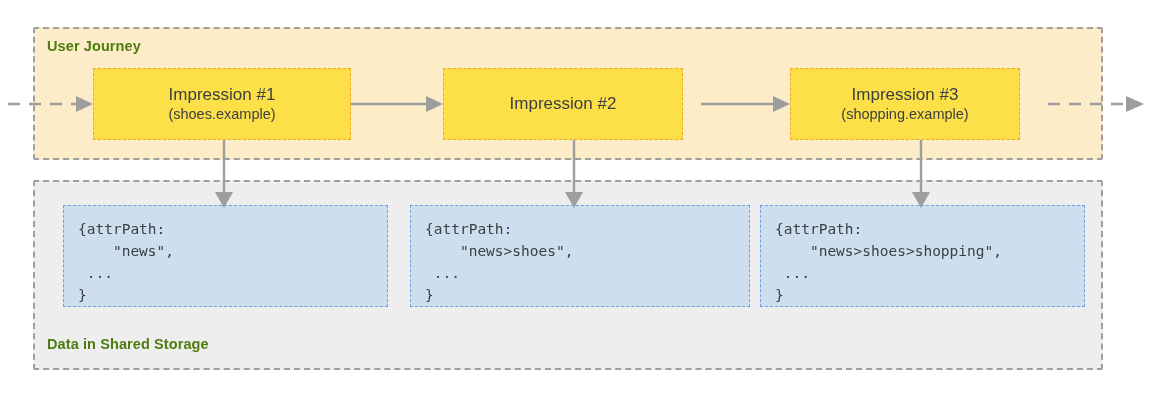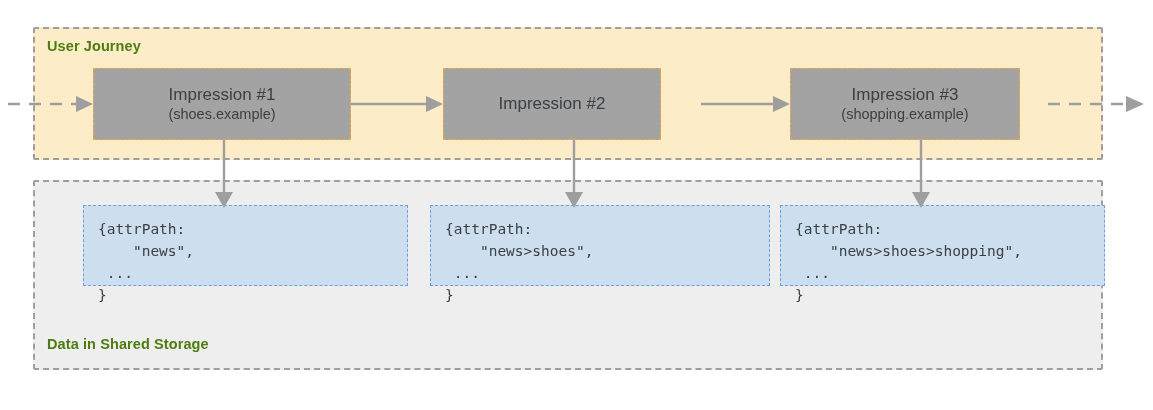--- a/index.html
+++ b/index.html
@@ -50,31 +50,31 @@
     white-space: nowrap;
   }
   #journey-label { left: 47px; top: 38px; }
   #storage-label { left: 47px; top: 336px; }
 
   
   .impression-node {
     position: absolute;
     box-sizing: border-box;
     border: 1.5px dashed #f0a93c;
-    background: #a3a3a3;
+    background: #fde047;
     top: 68px;
     height: 72px;
     display: flex;
     flex-direction: column;
     align-items: center;
     justify-content: center;
     text-align: center;
   }
   #impression-node-0 { left: 93px;  width: 258px; }
-  #impression-node-1 { left: 443px; width: 218px; }
+  #impression-node-1 { left: 443px; width: 240px; }
   #impression-node-2 { left: 790px; width: 230px; }
 
   .impression-title {
     font-size: 17px;
     color: #3c4043;
     line-height: 1.28;
     white-space: nowrap;
   }
   .impression-sub {
     font-size: 14.5px;
@@ -83,23 +83,22 @@
     white-space: nowrap;
   }
 
   
   .data-box {
     position: absolute;
     box-sizing: border-box;
     border: 1.5px dashed #6e9fe0;
     background: #cddfef;
     top: 205px;
-    height: 81px;
+    height: 102px;
     padding: 12px 14px 0 14px;
-    margin-left: 20px;
   }
   #data-box-0 { left: 63px;  width: 325px; }
   #data-box-1 { left: 410px; width: 340px; }
   #data-box-2 { left: 760px; width: 325px; }
 
   .data-code {
     margin: 0;
     font-family: "DejaVu Sans Mono", "Liberation Mono", monospace;
     font-size: 14.5px;
     line-height: 1.52;

